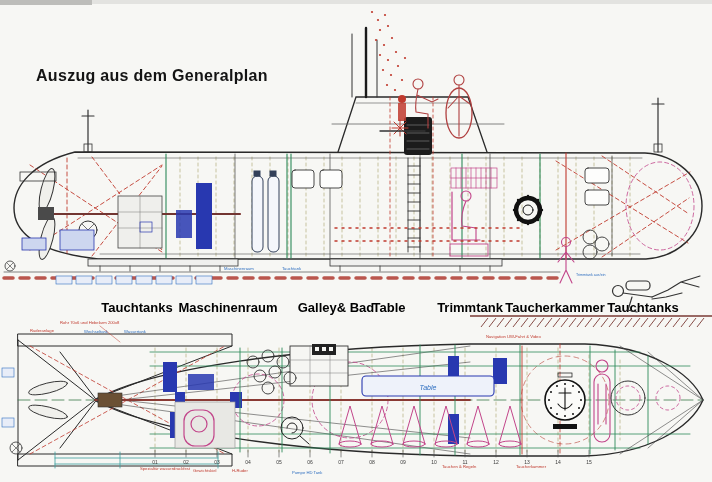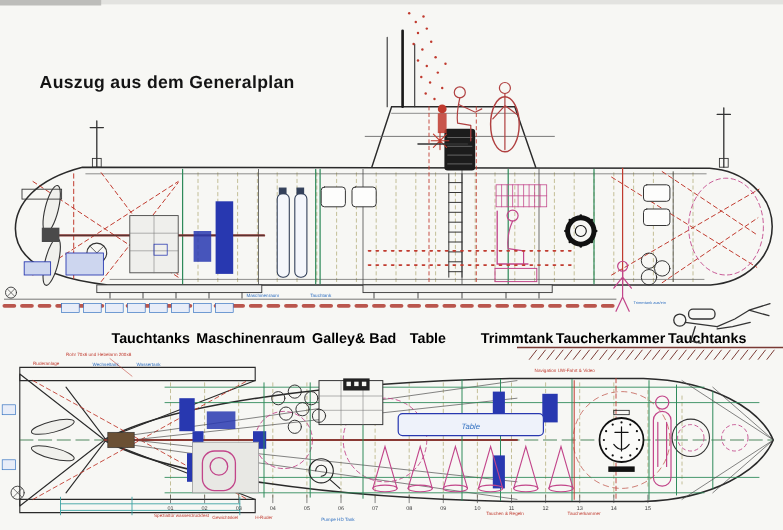--- a/index.html
+++ b/index.html
@@ -30,21 +30,21 @@
 <body>
 
 <div class="page">
   <div class="scan-edge"></div>
   <div class="scan-edge-dark"></div>
 
   <div class="title">Auszug aus dem Generalplan</div>
 
   <div class="comp-label" style="left:137px">Tauchtanks</div>
   <div class="comp-label" style="left:228px">Maschinenraum</div>
-  <div class="comp-label" style="left:322px">Galley&amp; Bad</div>
+  <div class="comp-label" style="left:336px">Galley&amp; Bad</div>
   <div class="comp-label" style="left:389px">Table</div>
   <div class="comp-label" style="left:470px">Trimmtank</div>
   <div class="comp-label" style="left:555px">Taucherkammer</div>
   <div class="comp-label" style="left:643px">Tauchtanks</div>
 
   <svg width="712" height="482" viewBox="0 0 712 482">
 
     <g stroke-linecap="round">
 
       <path d="M180,157V256M198,157V256M216,157V256M234,157V256M252,157V256M270,157V256M288,157V256M306,157V256M324,157V256M342,157V256M360,157V256M378,157V256M396,157V256M414,157V256M432,157V256M450,157V256M468,157V256M486,157V256M504,157V256M522,157V256M540,157V256M558,157V256M576,157V256M594,157V256M612,157V256M630,157V256" stroke="#aaa268" stroke-width="0.8" stroke-dasharray="3 3" fill="none" opacity="0.75"></path>

